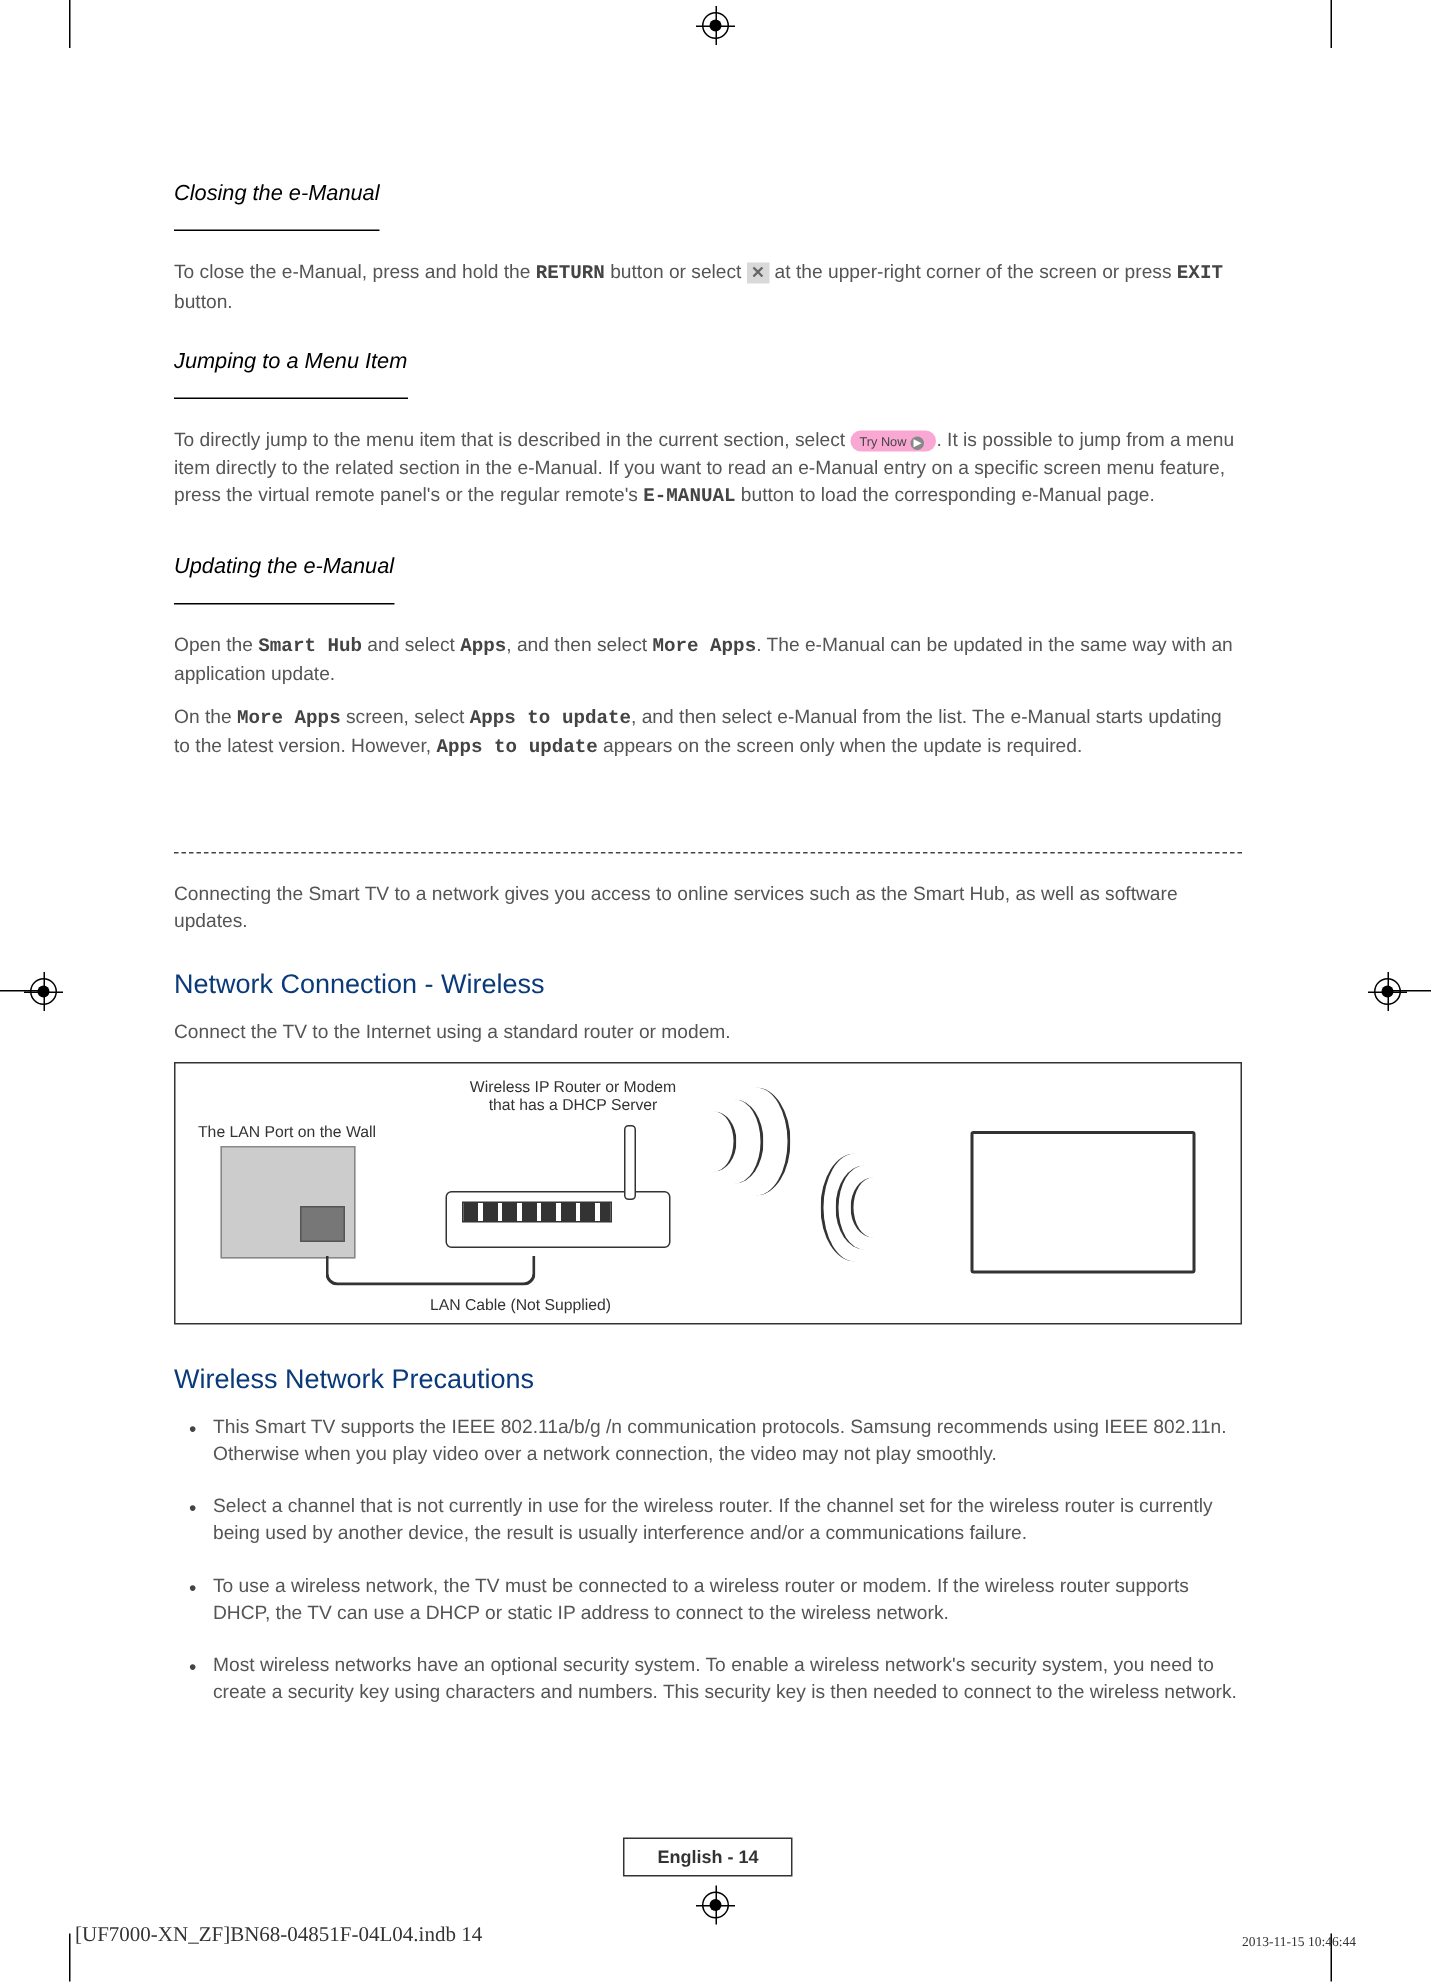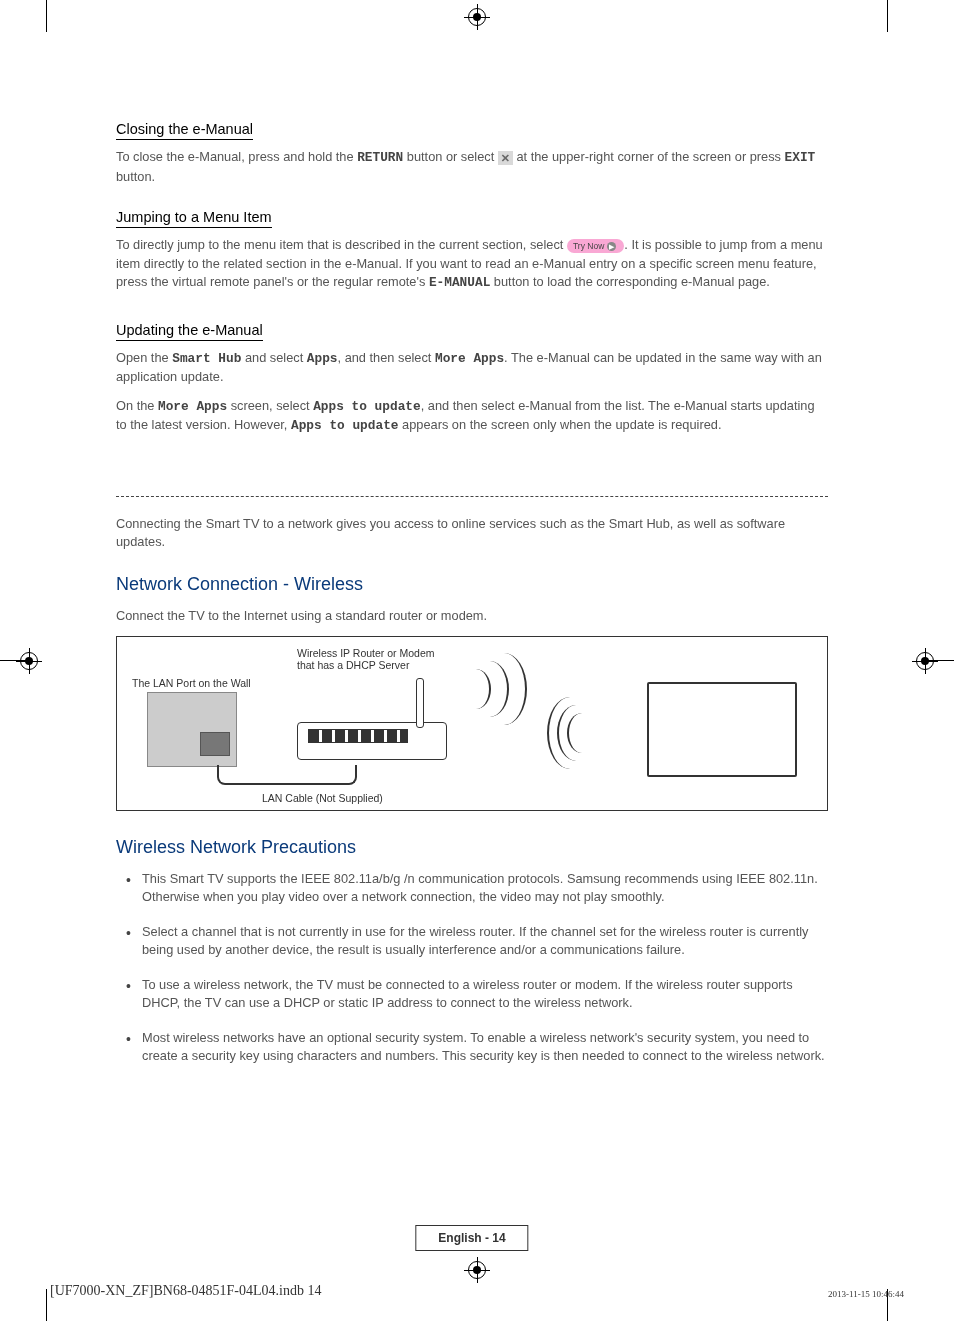--- a/index.html
+++ b/index.html
@@ -39,22 +39,23 @@
     top: 120px;
     bottom: 80px;
   }
 
   .heading-underline {
     font-size: 14.5px;
     font-weight: 400;
     color: #000;
     border-bottom: 1px solid #000;
     display: inline-block;
-    padding-bottom: 2px;
-    margin-bottom: 8px;
+    padding-bottom: 16px;
+    margin-bottom: 18px;
+    font-style: italic;
   }
   .body-text {
     font-size: 12.8px;
     line-height: 1.45;
     color: #555;
     margin-bottom: 10px;
   }
   .body-text b { color: #444; font-weight: 700; font-family: Liberation Mono, monospace; }
   .note-line {
     font-size: 12.8px;
@@ -101,21 +102,21 @@
     position: absolute; left: 10px; top: 0;
     color: #444; font-size: 14px;
   }
 
   .diagram {
     border: 1px solid #333;
     height: 175px;
     position: relative;
     margin-bottom: 26px;
   }
-  .diagram .lbl { position: absolute; font-size: 10.5px; color: #333; text-align: left; }
+  .diagram .lbl { position: absolute; font-size: 10.5px; color: #333; text-align: center; }
   .wall-port {
     position: absolute; left: 30px; top: 55px;
     width: 90px; height: 75px; background: #ccc; border: 1px solid #888;
   }
   .wall-port::after {
     content: ""; position: absolute; width: 28px; height: 22px; background:#777; border:1px solid #555;
     right: 6px; bottom: 10px;
   }
   .router {
     position: absolute; left: 180px; top: 85px; width: 150px; height: 38px;

